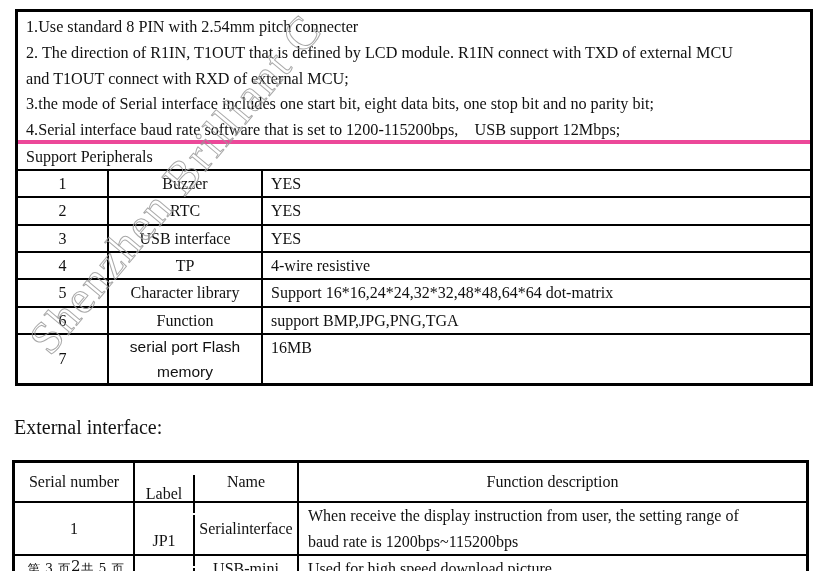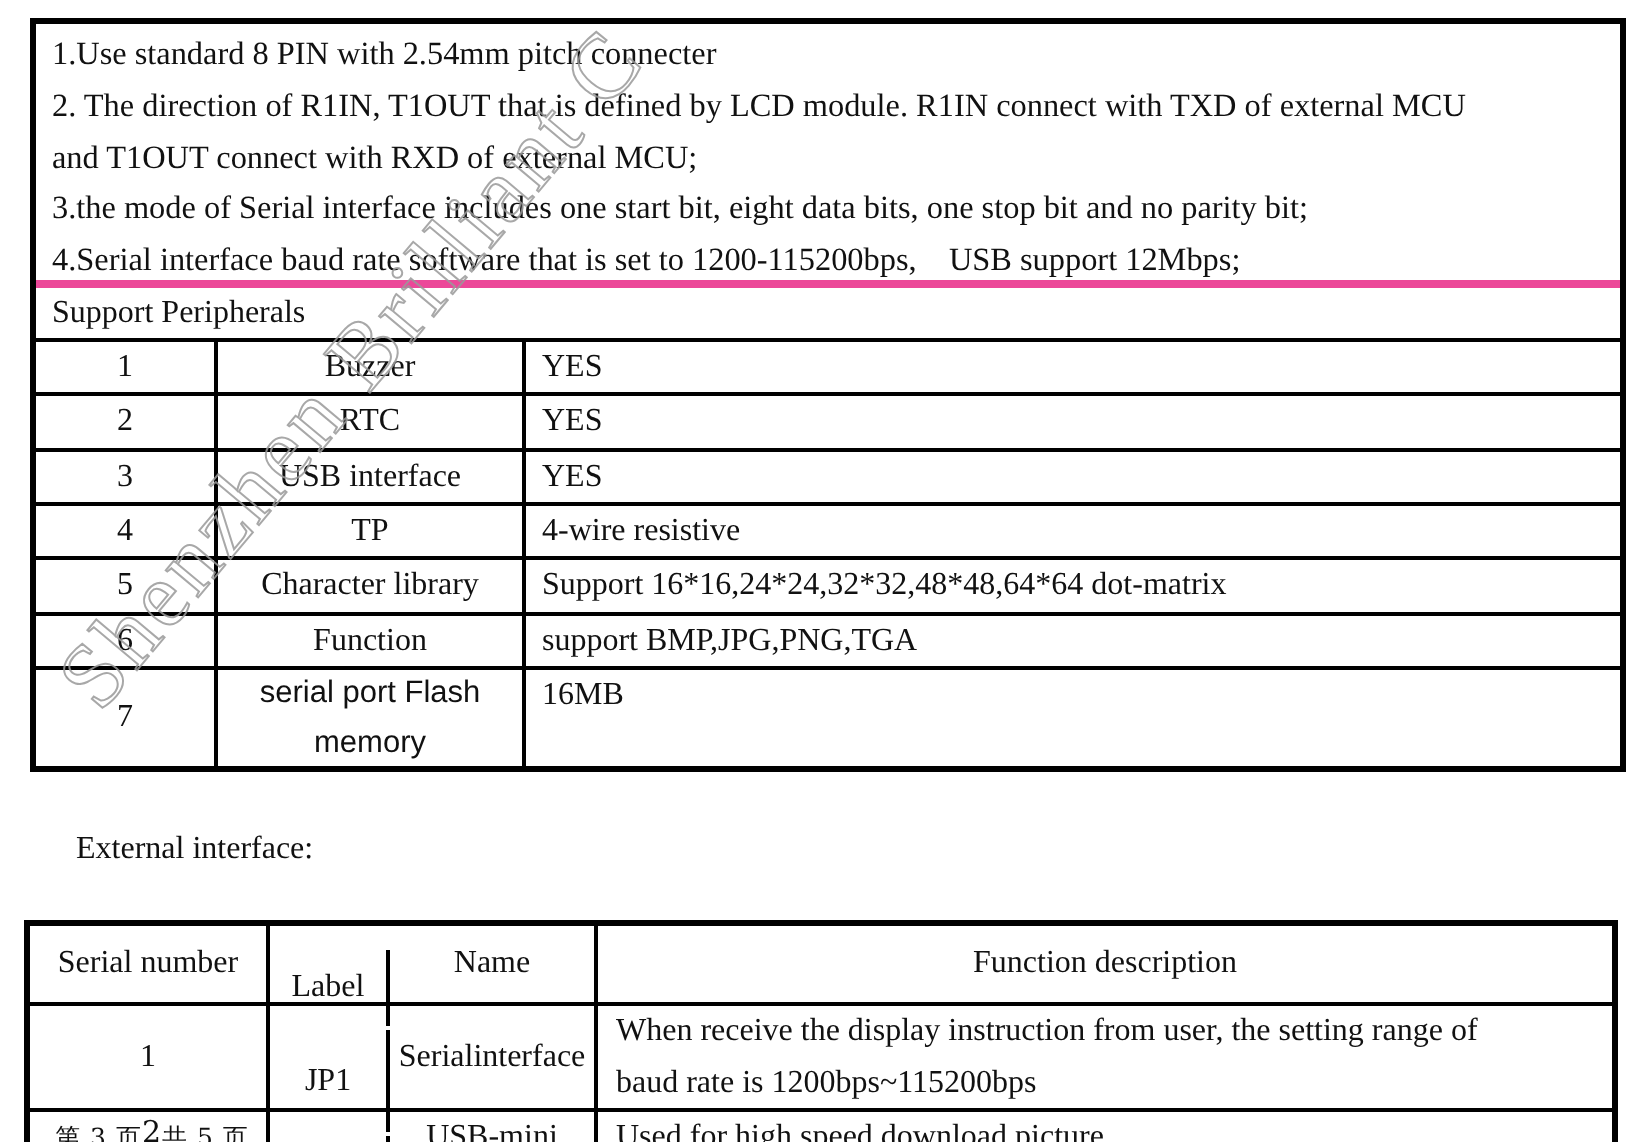--- a/index.html
+++ b/index.html
@@ -15,21 +15,21 @@
                font-size: 16px; line-height: 26px; padding-left: 8px; }
   .prow { position: absolute; left: 0; width: 792px; box-sizing: border-box;
           border-bottom: 2px solid #000; font-size: 16px; }
   .prow.last { border-bottom: none; }
   .pc { position: absolute; top: 0; height: 100%; display: flex; align-items: center; box-sizing: border-box; }
   .pc.num { left: 0; width: 91px; justify-content: center; border-right: 2px solid #000; }
   .pc.name { left: 91px; width: 154px; justify-content: center; border-right: 2px solid #000; text-align: center; }
   .pc.val { left: 245px; width: 631px; padding-left: 8px; }
   .pc.val.top { align-items: flex-start; padding-top: 4px; }
   .sans { font-family: "Liberation Sans", "DejaVu Sans", sans-serif; font-size: 15.5px; line-height: 25px; }
-  .ext-title { position: absolute; left: 14px; top: 416px; font-size: 16px; margin-left: 24px; }
+  .ext-title { position: absolute; left: 14px; top: 416px; font-size: 20px; }
   .t2 { position: absolute; left: 12px; top: 460px; width: 797px; height: 159px;
         border: 3px solid #000; box-sizing: border-box; }
   .erow { position: absolute; left: 0; width: 791px; box-sizing: border-box; border-bottom: 2px solid #000; font-size: 16px; }
   .erow.last { border-bottom: none; }
   .ec { position: absolute; top: 0; height: 100%; display: flex; align-items: center; box-sizing: border-box; }
   .ec.c1 { left: 0; width: 120px; justify-content: center; border-right: 2px solid #000; }
   .ec.c2 { left: 120px; width: 60px; justify-content: center; border-right: 2px solid #000; margin-top: 12px; }
   .ec.c3 { left: 180px; width: 104px; justify-content: center; border-right: 2px solid #000; text-align: center; line-height: 26px; }
   .ec.c4 { left: 284px; width: 507px; padding-left: 9px; line-height: 26px; }
   .ec.c4.center { justify-content: center; padding-left: 0; }

